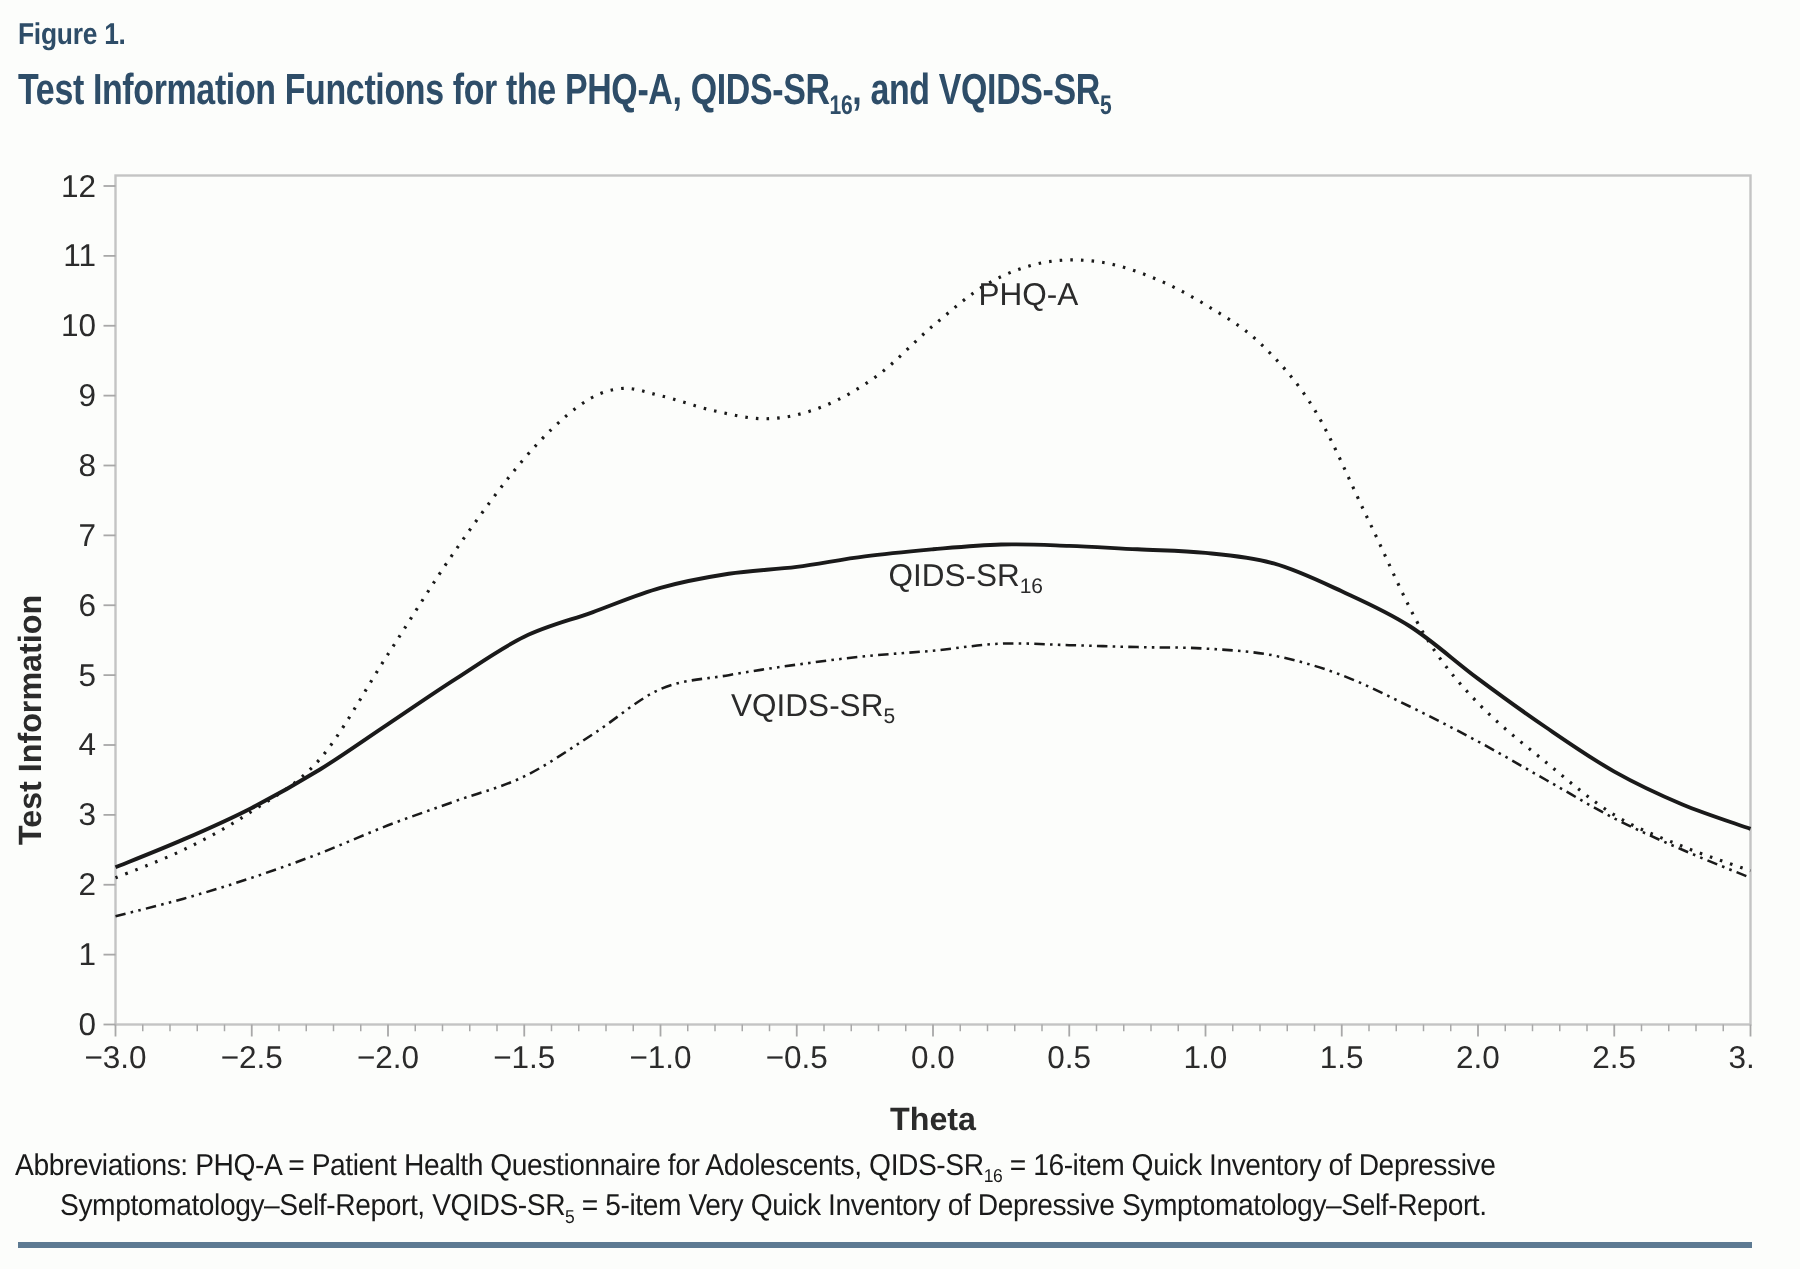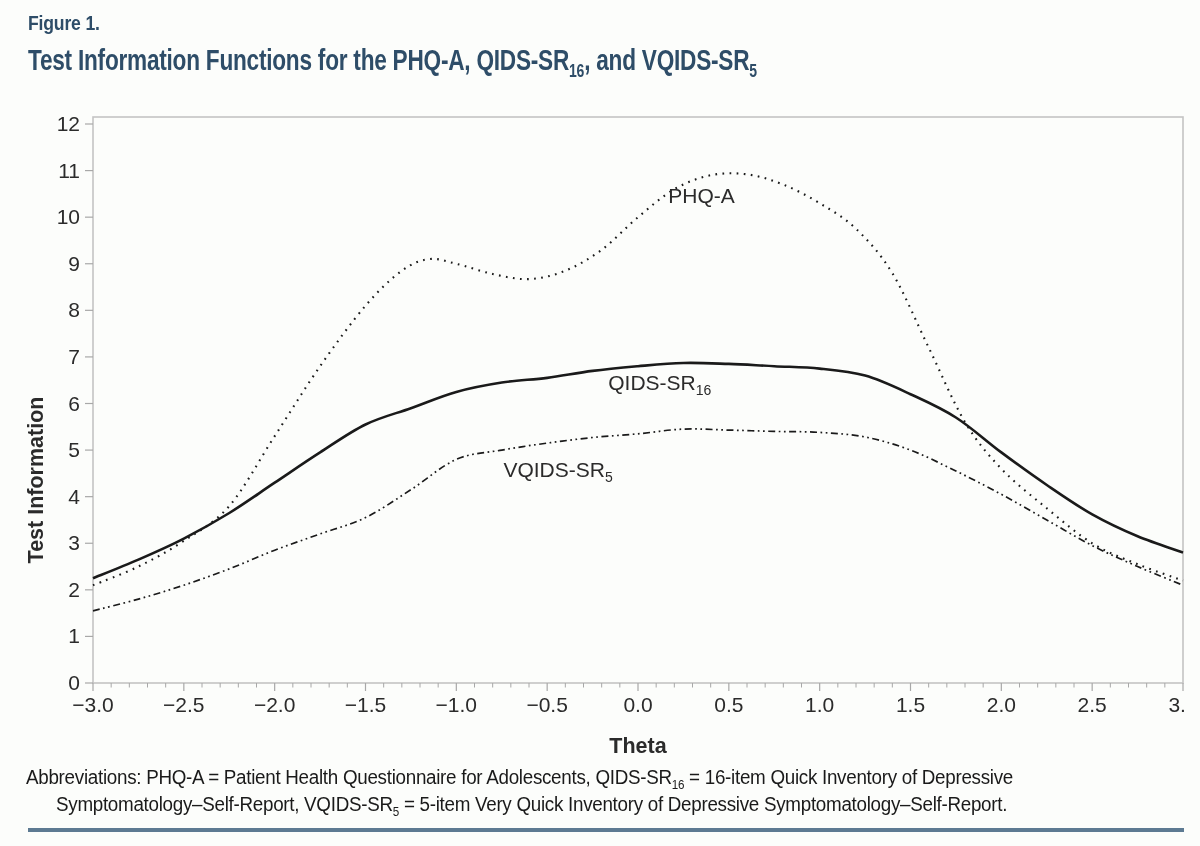--- a/index.html
+++ b/index.html
@@ -2,21 +2,21 @@
 <html><head>
 <meta charset="utf-8">
 <style>
   html,body{margin:0;padding:0;}
   body{
     width:1200px;height:846px;
     background:#fcfdfb;
     font-family:"Liberation Sans", sans-serif;
     -webkit-font-smoothing:antialiased;
   }
-  .page{position:relative;width:1168px;height:846px;overflow:hidden;margin-left:16px;}
+  .page{position:relative;width:1168px;height:846px;overflow:hidden;}
   .fig-label{
     position:absolute;left:12px;top:12px;
     font-size:20px;font-weight:bold;color:#2e4d68;
     transform:scaleX(.88);transform-origin:0 0;letter-spacing:-0.2px;
     white-space:nowrap;
   }
   .fig-title{
     position:absolute;left:12px;top:44px;margin:0;
     font-size:29px;font-weight:bold;color:#2e4d68;
     transform:scaleX(.78);transform-origin:0 0;letter-spacing:-0.3px;

